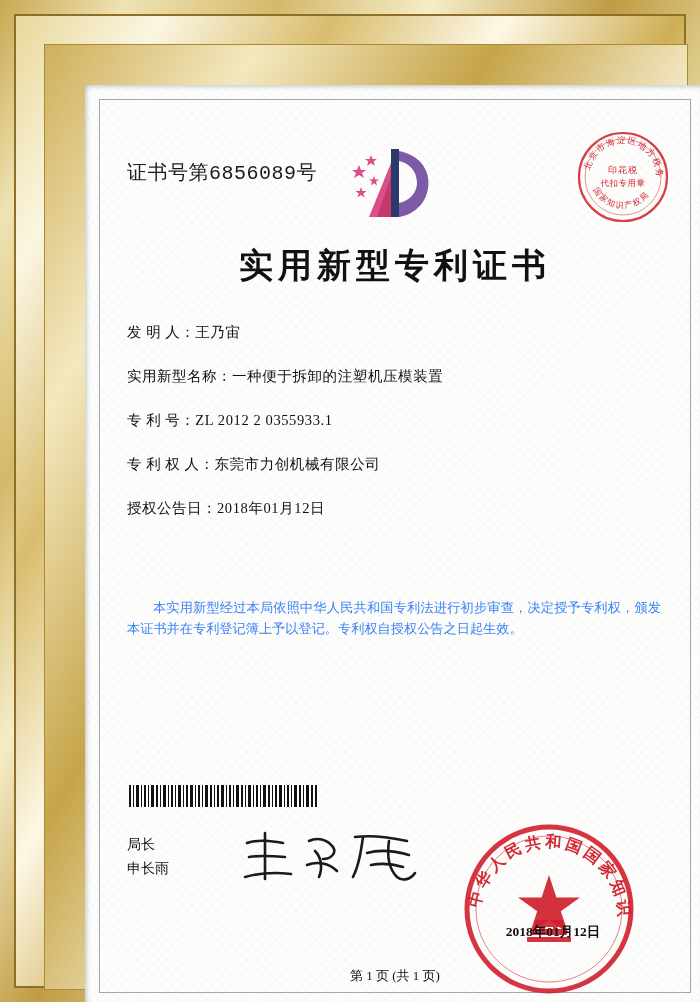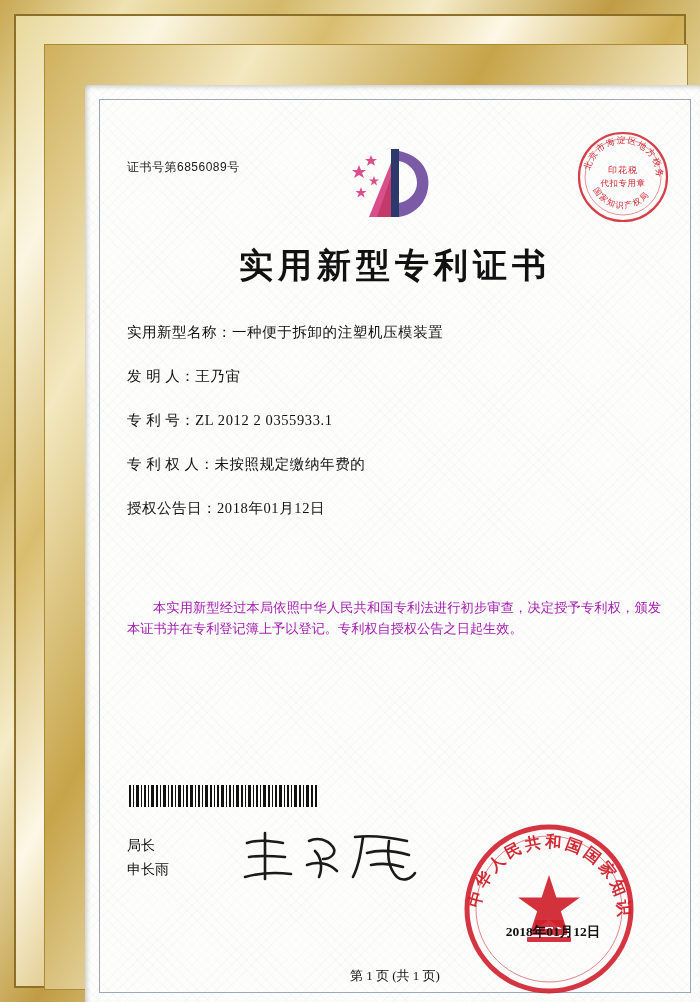--- a/index.html
+++ b/index.html
@@ -103,22 +103,22 @@
   .content {
     position: absolute;
     left: 0; top: 0;
     width: 620px; height: 922px;
   }
 
   
   .cert-no {
     position: absolute;
     left: 42px; top: 74px;
-    font-family: Liberation Sans, sans-serif;
-    font-size: 12px;
+    font-family: Liberation Mono, monospace;
+    font-size: 20px;
     color: #1a1a1a;
     letter-spacing: 0.5px;
     white-space: nowrap;
   }
 
   .logo {
     position: absolute;
     left: 262px; top: 58px;
     width: 96px; height: 82px;
   }
@@ -158,40 +158,40 @@
   .field .val { letter-spacing: 0.6px; }
 
   
   .paragraphs {
     position: absolute;
     left: 42px; top: 512px;
     width: 534px;
     font-family: Liberation Sans, sans-serif;
     font-size: 13.2px;
     line-height: 21px;
-    color: #a21caf;
+    color: #3b82f6;
     text-align: justify;
   }
   .paragraphs p {
     margin: 0 0 3px 0;
     text-indent: 26px;
   }
 
   
   .barcode {
     position: absolute;
     left: 42px; top: 700px;
     width: 192px; height: 22px;
   }
 
   
   .sig-block {
     position: absolute;
     left: 42px; top: 748px;
-    font-family: Liberation Sans, sans-serif;
+    font-family: Liberation Mono, monospace;
     font-size: 14px;
     color: #111;
     line-height: 24px;
   }
   .sig-hand {
     position: absolute;
     left: 152px; top: 742px;
     width: 200px; height: 60px;
   }
 
@@ -269,30 +269,30 @@
               </text>
               <text x="48" y="44" text-anchor="middle" font-size="9" fill="#cf1f2b" font-family="'Liberation Serif',serif" letter-spacing="1">印花税</text>
               <text x="48" y="57" text-anchor="middle" font-size="8.4" fill="#cf1f2b" font-family="'Liberation Serif',serif" letter-spacing="0.6">代扣专用章</text>
             </svg>
           </div>
 
           <div class="doc-title">实用新型专利证书</div>
 
           <div class="fields">
             <div class="field">
-              <span class="lbl">实用新型名称：</span><span class="val">一种便于拆卸的注塑机压模装置</span>
+              <span class="lbl">发 明 人：</span><span class="val">王乃宙</span>
             </div>
             <div class="field">
-              <span class="lbl">发 明 人：</span><span class="val">王乃宙</span>
+              <span class="lbl">实用新型名称：</span><span class="val">一种便于拆卸的注塑机压模装置</span>
             </div>
             <div class="field">
               <span class="lbl">专 利 号：</span><span class="val">ZL 2012 2 0355933.1</span>
             </div>
             <div class="field">
-              <span class="lbl">专 利 权 人：</span><span class="val">未按照规定缴纳年费的</span>
+              <span class="lbl">专 利 权 人：</span><span class="val">东莞市力创机械有限公司</span>
             </div>
             <div class="field">
               <span class="lbl">授权公告日：</span><span class="val">2018年01月12日</span>
             </div>
           </div>
 
           <div class="paragraphs">
             <p>本实用新型经过本局依照中华人民共和国专利法进行初步审查，决定授予专利权，颁发本证书并在专利登记簿上予以登记。专利权自授权公告之日起生效。</p>
           </div>
 

